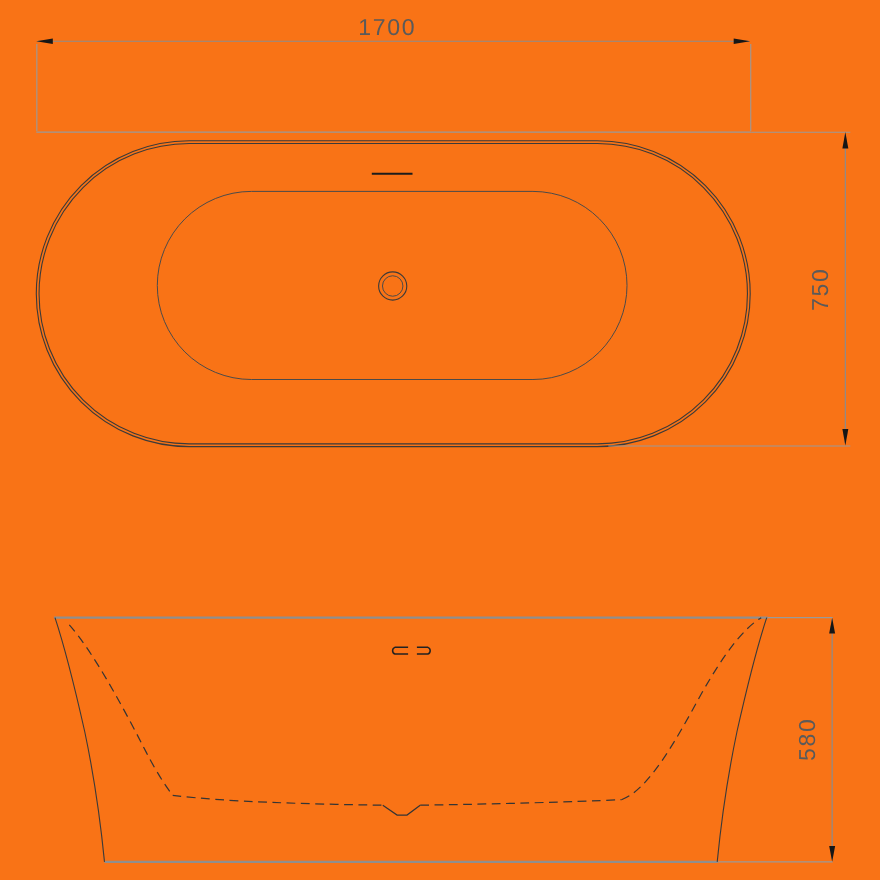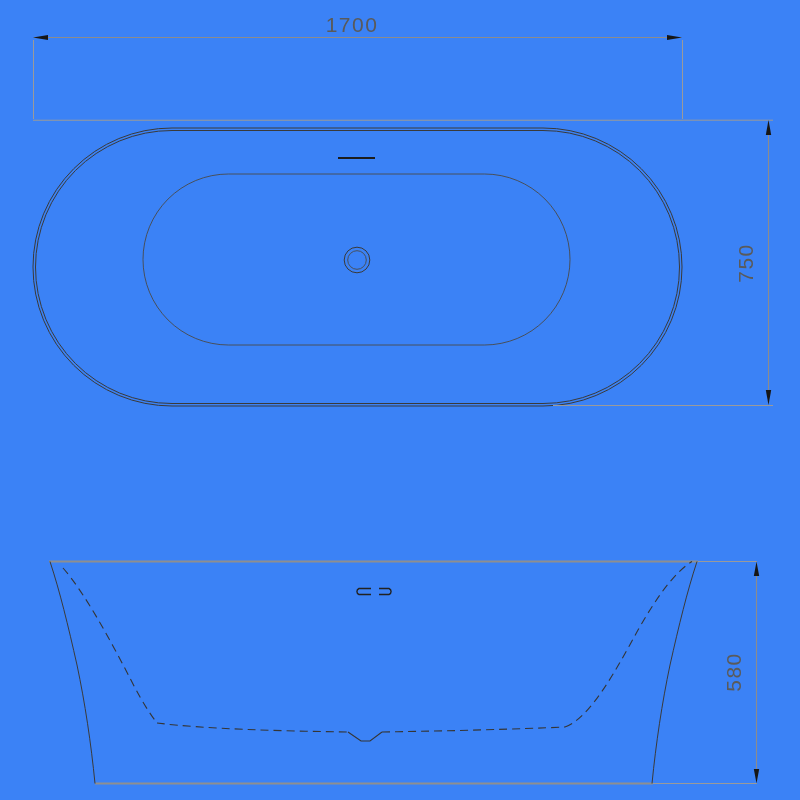--- a/index.html
+++ b/index.html
@@ -7,21 +7,21 @@
     padding: 0;
     background: #ffffff;
     width: 800px;
     height: 800px;
     font-family: "Liberation Sans", sans-serif;
   }
   .canvas {
     position: relative;
     width: 800px;
     height: 800px;
-    background: #3b82f6;
+    background: #f97316;
     overflow: hidden;
   }
   svg { display: block; }
 
   
   .outline      { fill: none; stroke: #3a3a3a; stroke-width: 1; }
   .outline-thin { fill: none; stroke: #4a4a4a; stroke-width: 0.9; }
   .gray-heavy   { fill: none; stroke: #8f8f8f; stroke-width: 2.2; }
   .gray-line    { fill: none; stroke: #9a9a9a; stroke-width: 1.1; }
   .dim-line     { fill: none; stroke: #8c8c8c; stroke-width: 1.1; }

